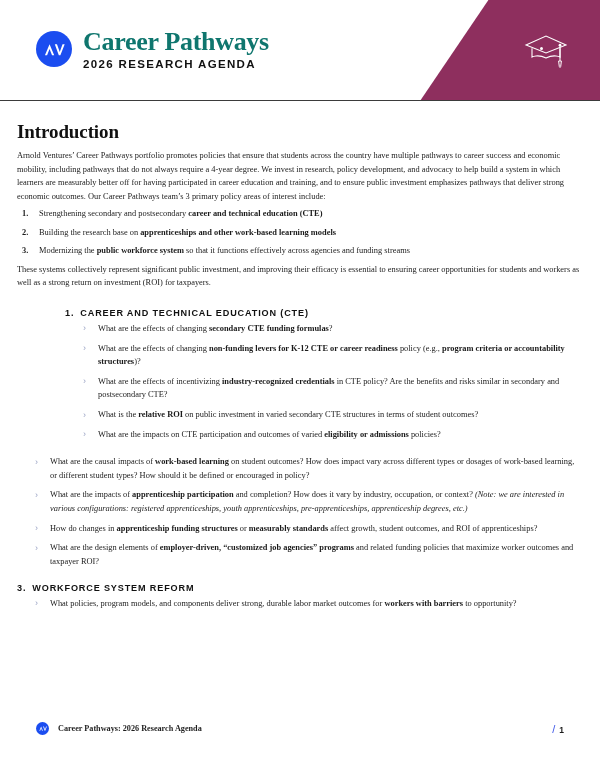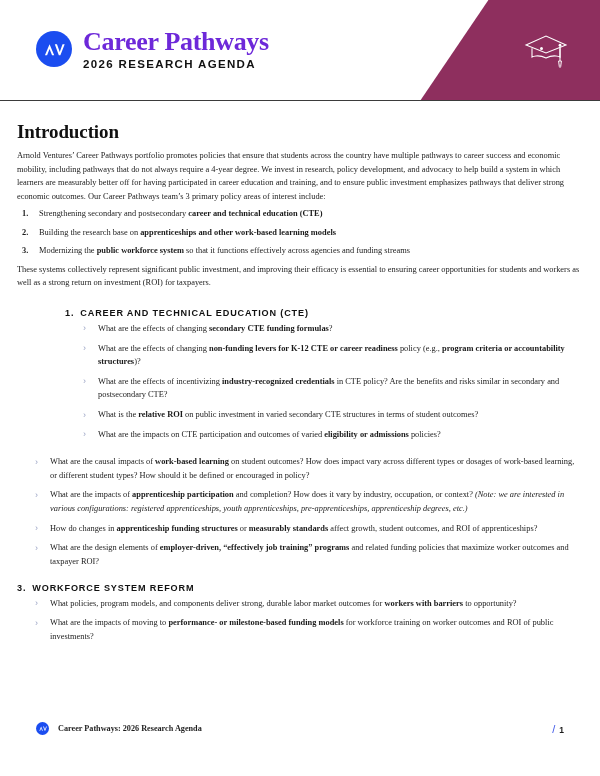--- a/index.html
+++ b/index.html
@@ -66,21 +66,21 @@
     align-items: center;
     justify-content: center;
     flex: none;
   }
   .brand-text { line-height: 1; }
   .brand-title {
     font-family: "Liberation Serif", serif;
     font-weight: bold;
     font-size: 26px;
     letter-spacing: -0.3px;
-    color: #6d28d9;
+    color: #0f766e;
     line-height: 1.05;
     white-space: nowrap;
     text-align: right;
   }
   .brand-sub {
     font-family: "Liberation Sans", sans-serif;
     font-weight: bold;
     font-size: 11.5px;
     letter-spacing: 1.35px;
     color: #111111;
@@ -295,28 +295,27 @@
             <li><span>What are the effects of incentivizing </span><b>industry-recognized credentials</b><span> in CTE policy? Are the benefits and risks similar in secondary and postsecondary CTE?</span></li>
             <li><span>What is the </span><b>relative ROI</b><span> on public investment in varied secondary CTE structures in terms of student outcomes?</span></li>
             <li><span>What are the impacts on CTE participation and outcomes of varied </span><b>eligibility or admissions</b><span> policies?</span></li>
           </ul>
         </div>
         <div class="numbered-section">
           <ul class="q-list">
             <li><span>What are the causal impacts of </span><b>work-based learning</b><span> on student outcomes? How does impact vary across different types or dosages of work-based learning, or different student types? How should it be defined or encouraged in policy?</span></li>
             <li><span>What are the impacts of </span><b>apprenticeship participation</b><span> and completion? How does it vary by industry, occupation, or context? </span><i>(Note: we are interested in various configurations: registered apprenticeships, youth apprenticeships, pre-apprenticeships, apprenticeship degrees, etc.)</i></li>
             <li><span>How do changes in </span><b>apprenticeship funding structures</b><span> or </span><b>measurably standards</b><span> affect growth, student outcomes, and ROI of apprenticeships?</span></li>
-            <li><span>What are the design elements of </span><b>employer-driven, “effectively job training” programs</b><span> and related funding policies that maximize worker outcomes and taxpayer ROI?</span></li>
+            <li><span>What are the design elements of </span><b>employer-driven, “customized job agencies” programs</b><span> and related funding policies that maximize worker outcomes and taxpayer ROI?</span></li>
           </ul>
         </div>
         <div class="numbered-section">
           <div class="nsec-head"><span class="nsec-num">3.</span><span>WORKFORCE SYSTEM REFORM</span></div>
           <ul class="q-list">
             <li><span>What policies, program models, and components deliver strong, durable labor market outcomes for </span><b>workers with barriers</b><span> to opportunity?</span></li>
-            <li><span>What are the impacts of moving to </span><b>performance- or milestone-based funding models</b><span> for workforce training on worker outcomes and ROI of public investments?</span></li>
           </ul>
         </div>
       </div>
   </div>
 
   <div class="footer">
     <div class="footer-left">
       <div class="footer-logo">
         <svg width="8" height="5" viewBox="0 0 34 21" aria-hidden="true">
           <path d="M1.5 20 L9 2 L16.5 20 L13 20 L9 9.5 L5 20 Z" fill="#ffffff"></path>

